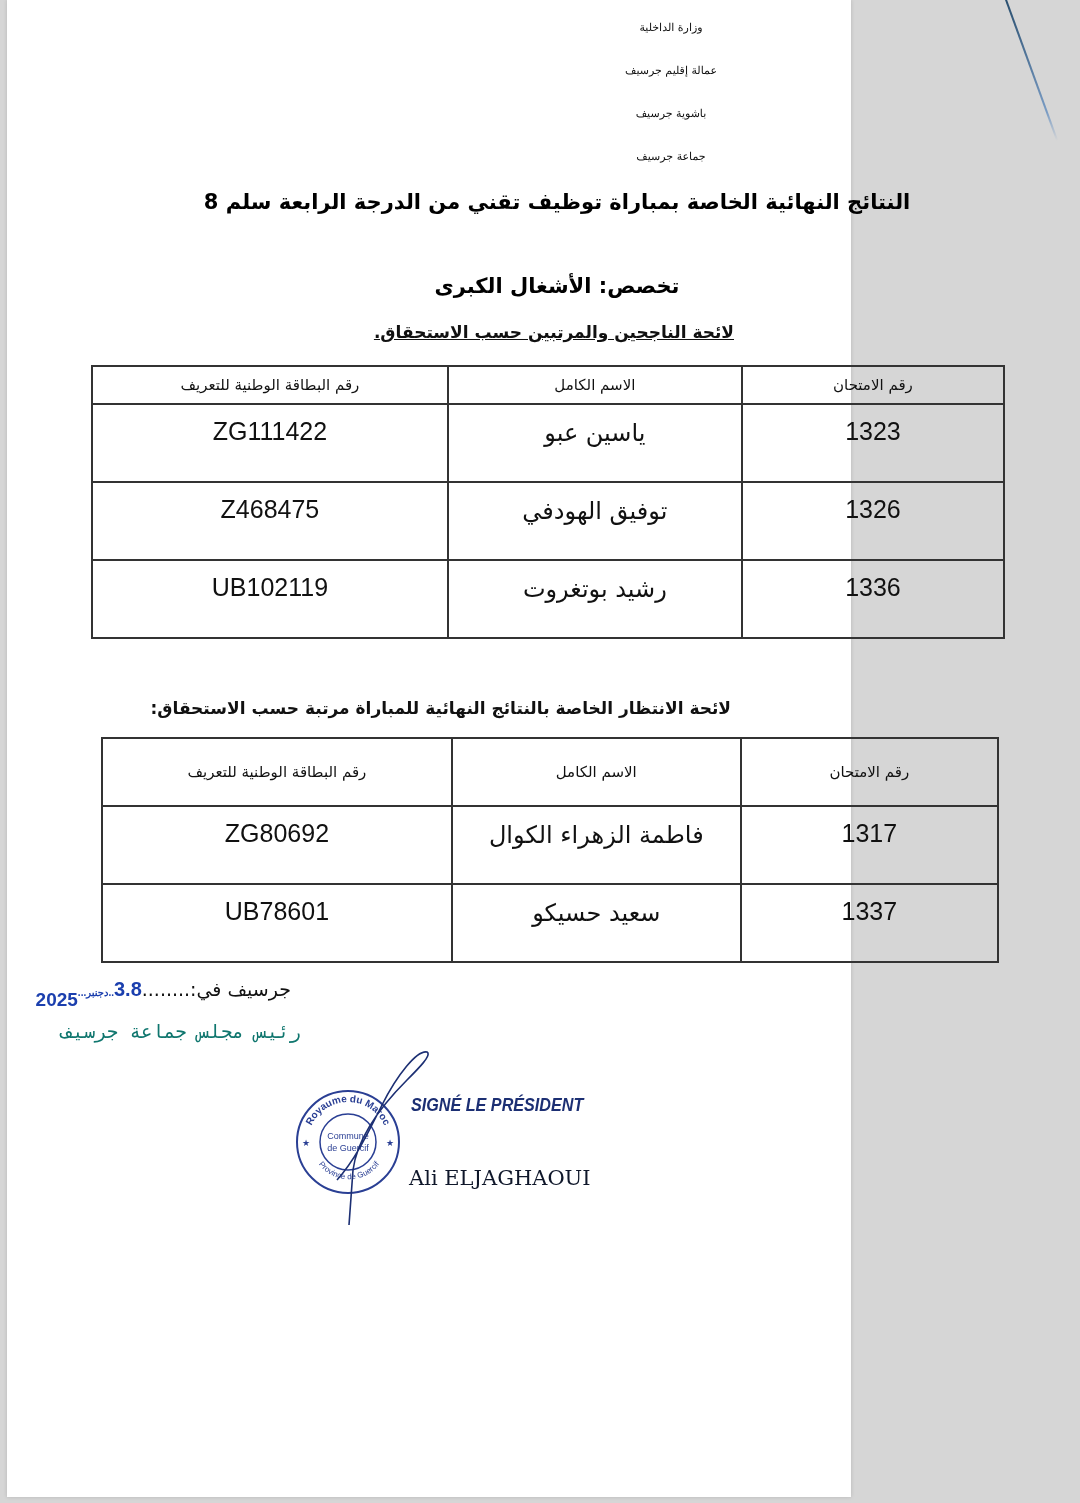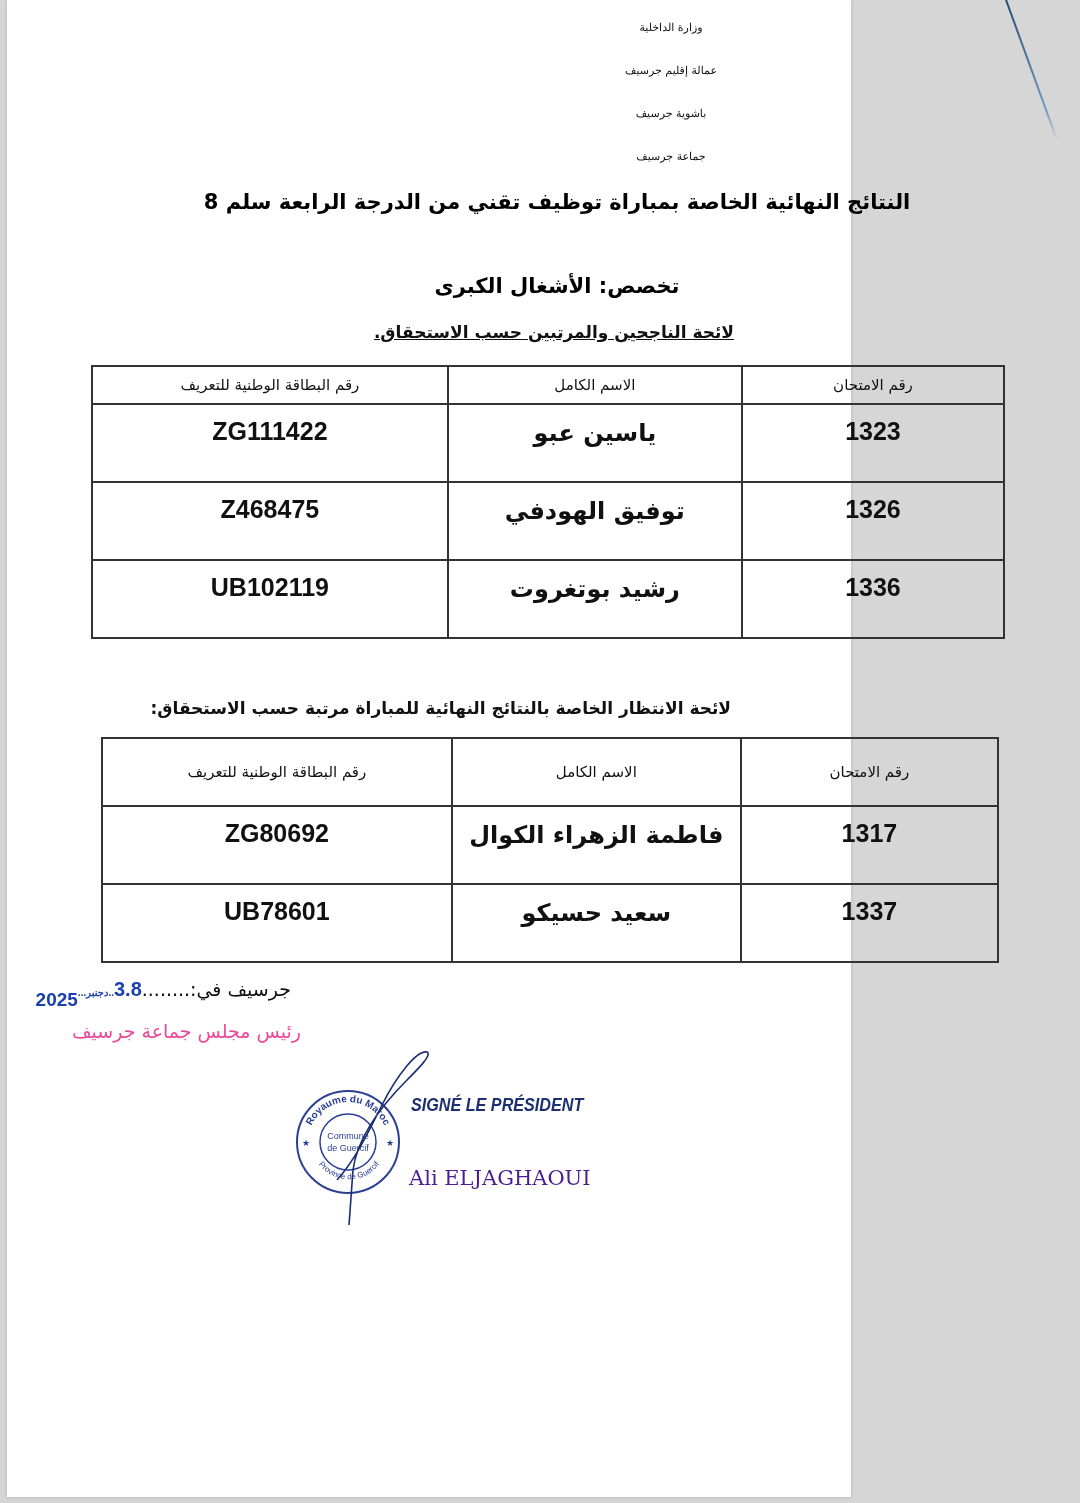--- a/index.html
+++ b/index.html
@@ -75,21 +75,21 @@
     table.results th {
       font-weight: normal;
       font-size: 15px;
       height: 36px;
       vertical-align: middle;
       margin-top: 48px;
     }
     table.results td {
       height: 78px;
       font-size: 22px;
-      font-weight: bold;
+      font-weight: normal;
       padding-top: 12px;
       box-sizing: border-box;
     }
     table.results td.num, table.results td.cin {
       font-family: "Liberation Sans", sans-serif;
       font-size: 25px;
     }
     table.results td.name { font-size: 24px; padding-top: 14px; }
     .t1 { left: 84px; top: 365px; width: 914px; }
     .t2 { left: 94px; top: 737px; width: 898px; }
@@ -111,21 +111,22 @@
       font-family: "Liberation Sans", sans-serif;
     }
     .place-date .stamp-day { font-size: 20px; }
     .place-date .stamp-month { font-size: 10px; }
     .place-date .stamp-year { font-size: 19px; position: relative; top: 10px; }
     .president-title {
       position: absolute;
       right: 550px; top: 1020px;
       direction: rtl;
       font-size: 19px;
-      color: #ec4899;
+      color: #0f766e;
+      font-family: Liberation Mono, monospace;
     }
     .seal {
       position: absolute;
       left: 287px; top: 1088px;
       width: 108px; height: 108px;
     }
     .signed-label {
       position: absolute;
       left: 404px; top: 1094px;
       font-family: "Liberation Sans", sans-serif;
@@ -135,21 +136,21 @@
       color: #1c2f73;
       transform: scaleX(0.85);
       transform-origin: left;
       white-space: nowrap;
     }
     .signer-name {
       position: absolute;
       left: 402px; top: 1166px;
       font-family: "DejaVu Serif", serif;
       font-size: 21px;
-      color: #4c1d95;
+      color: #0f172a;
       white-space: nowrap;
     }
     .signature-stroke {
       position: absolute;
       left: 300px; top: 1050px;
       width: 160px; height: 180px;
     }
   </style>
 </head>
 <body>

